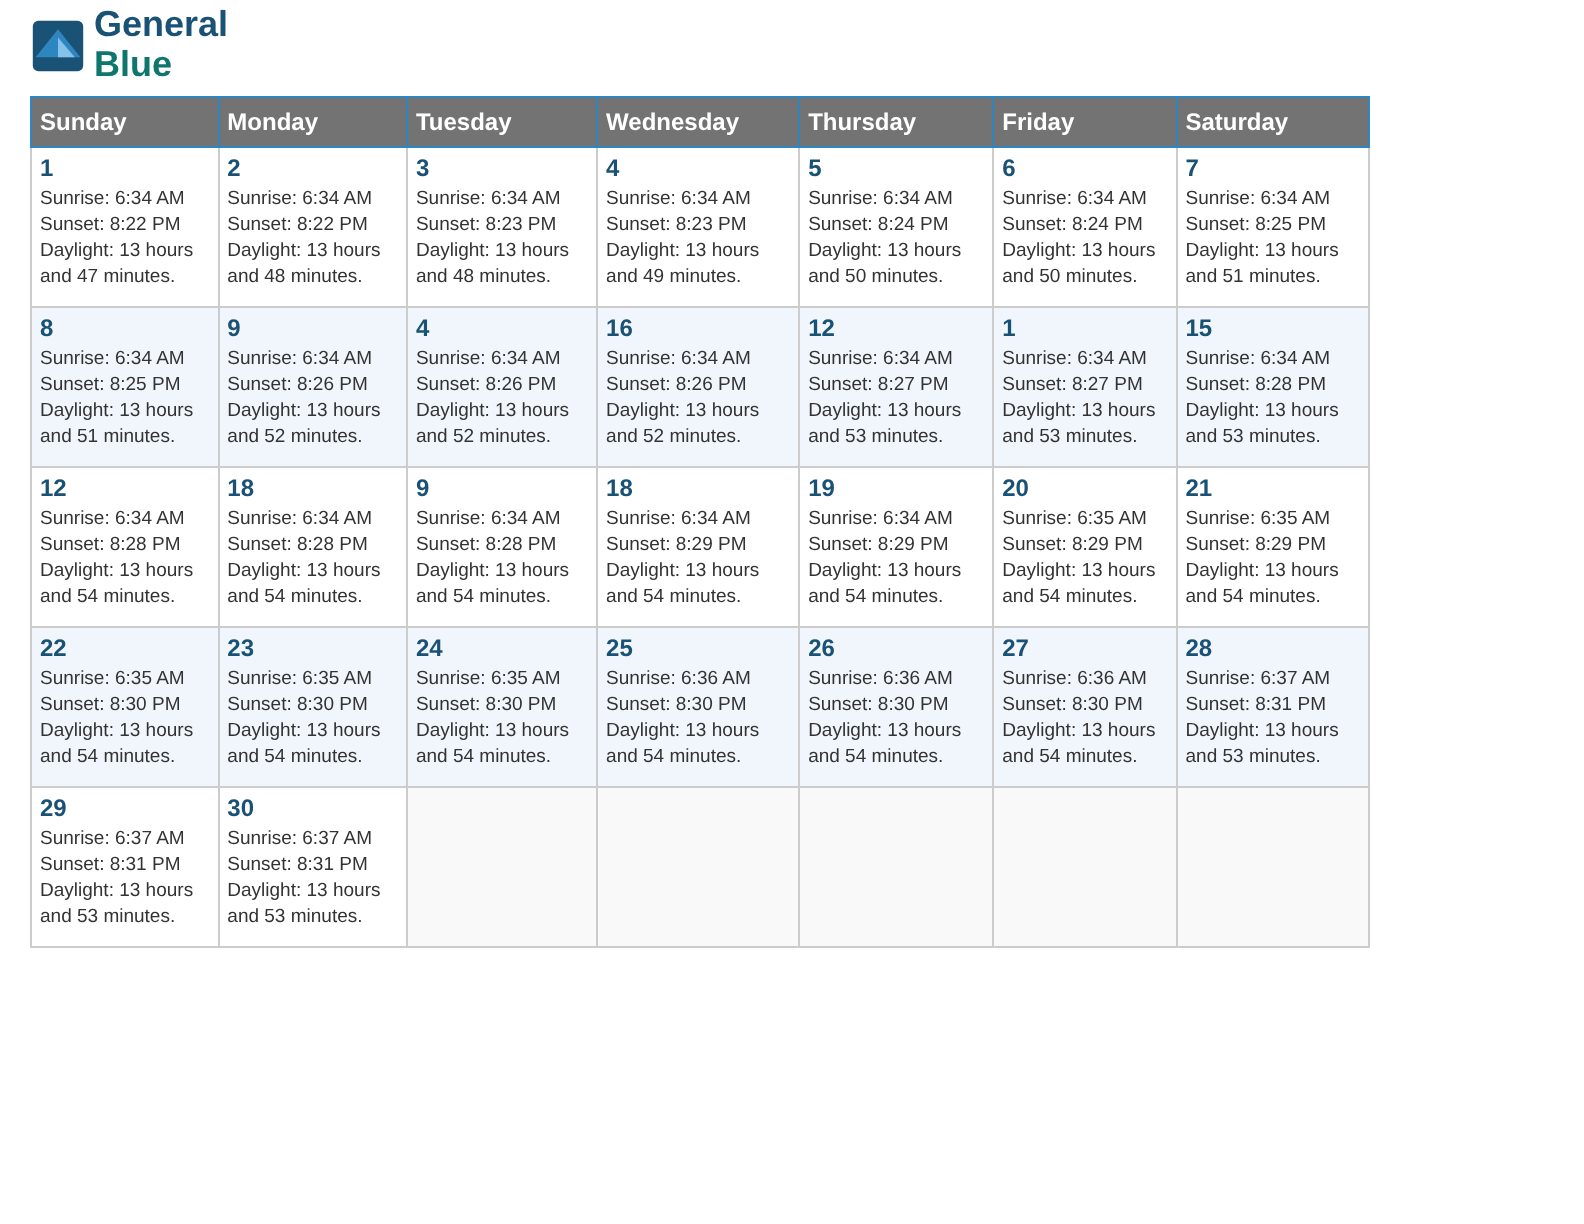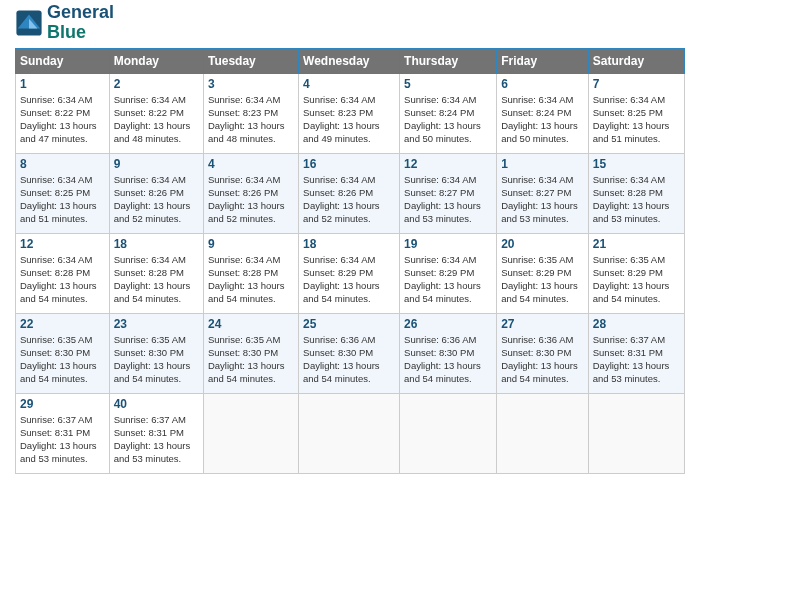--- a/index.html
+++ b/index.html
@@ -331,21 +331,21 @@
         </tr>
         <tr>
           <td>
             <span class="day-num">29</span>
             <div class="day-info" style="white-space: pre-line;">Sunrise: 6:37 AM
 Sunset: 8:31 PM
 Daylight: 13 hours
 and 53 minutes.</div>
           </td>
           <td>
-            <span class="day-num">40</span>
+            <span class="day-num">30</span>
             <div class="day-info" style="white-space: pre-line;">Sunrise: 6:37 AM
 Sunset: 8:31 PM
 Daylight: 13 hours
 and 53 minutes.</div>
           </td>
           <td class="empty-cell"></td>
           <td class="empty-cell"></td>
           <td class="empty-cell"></td>
           <td class="empty-cell"></td>
           <td class="empty-cell"></td>

